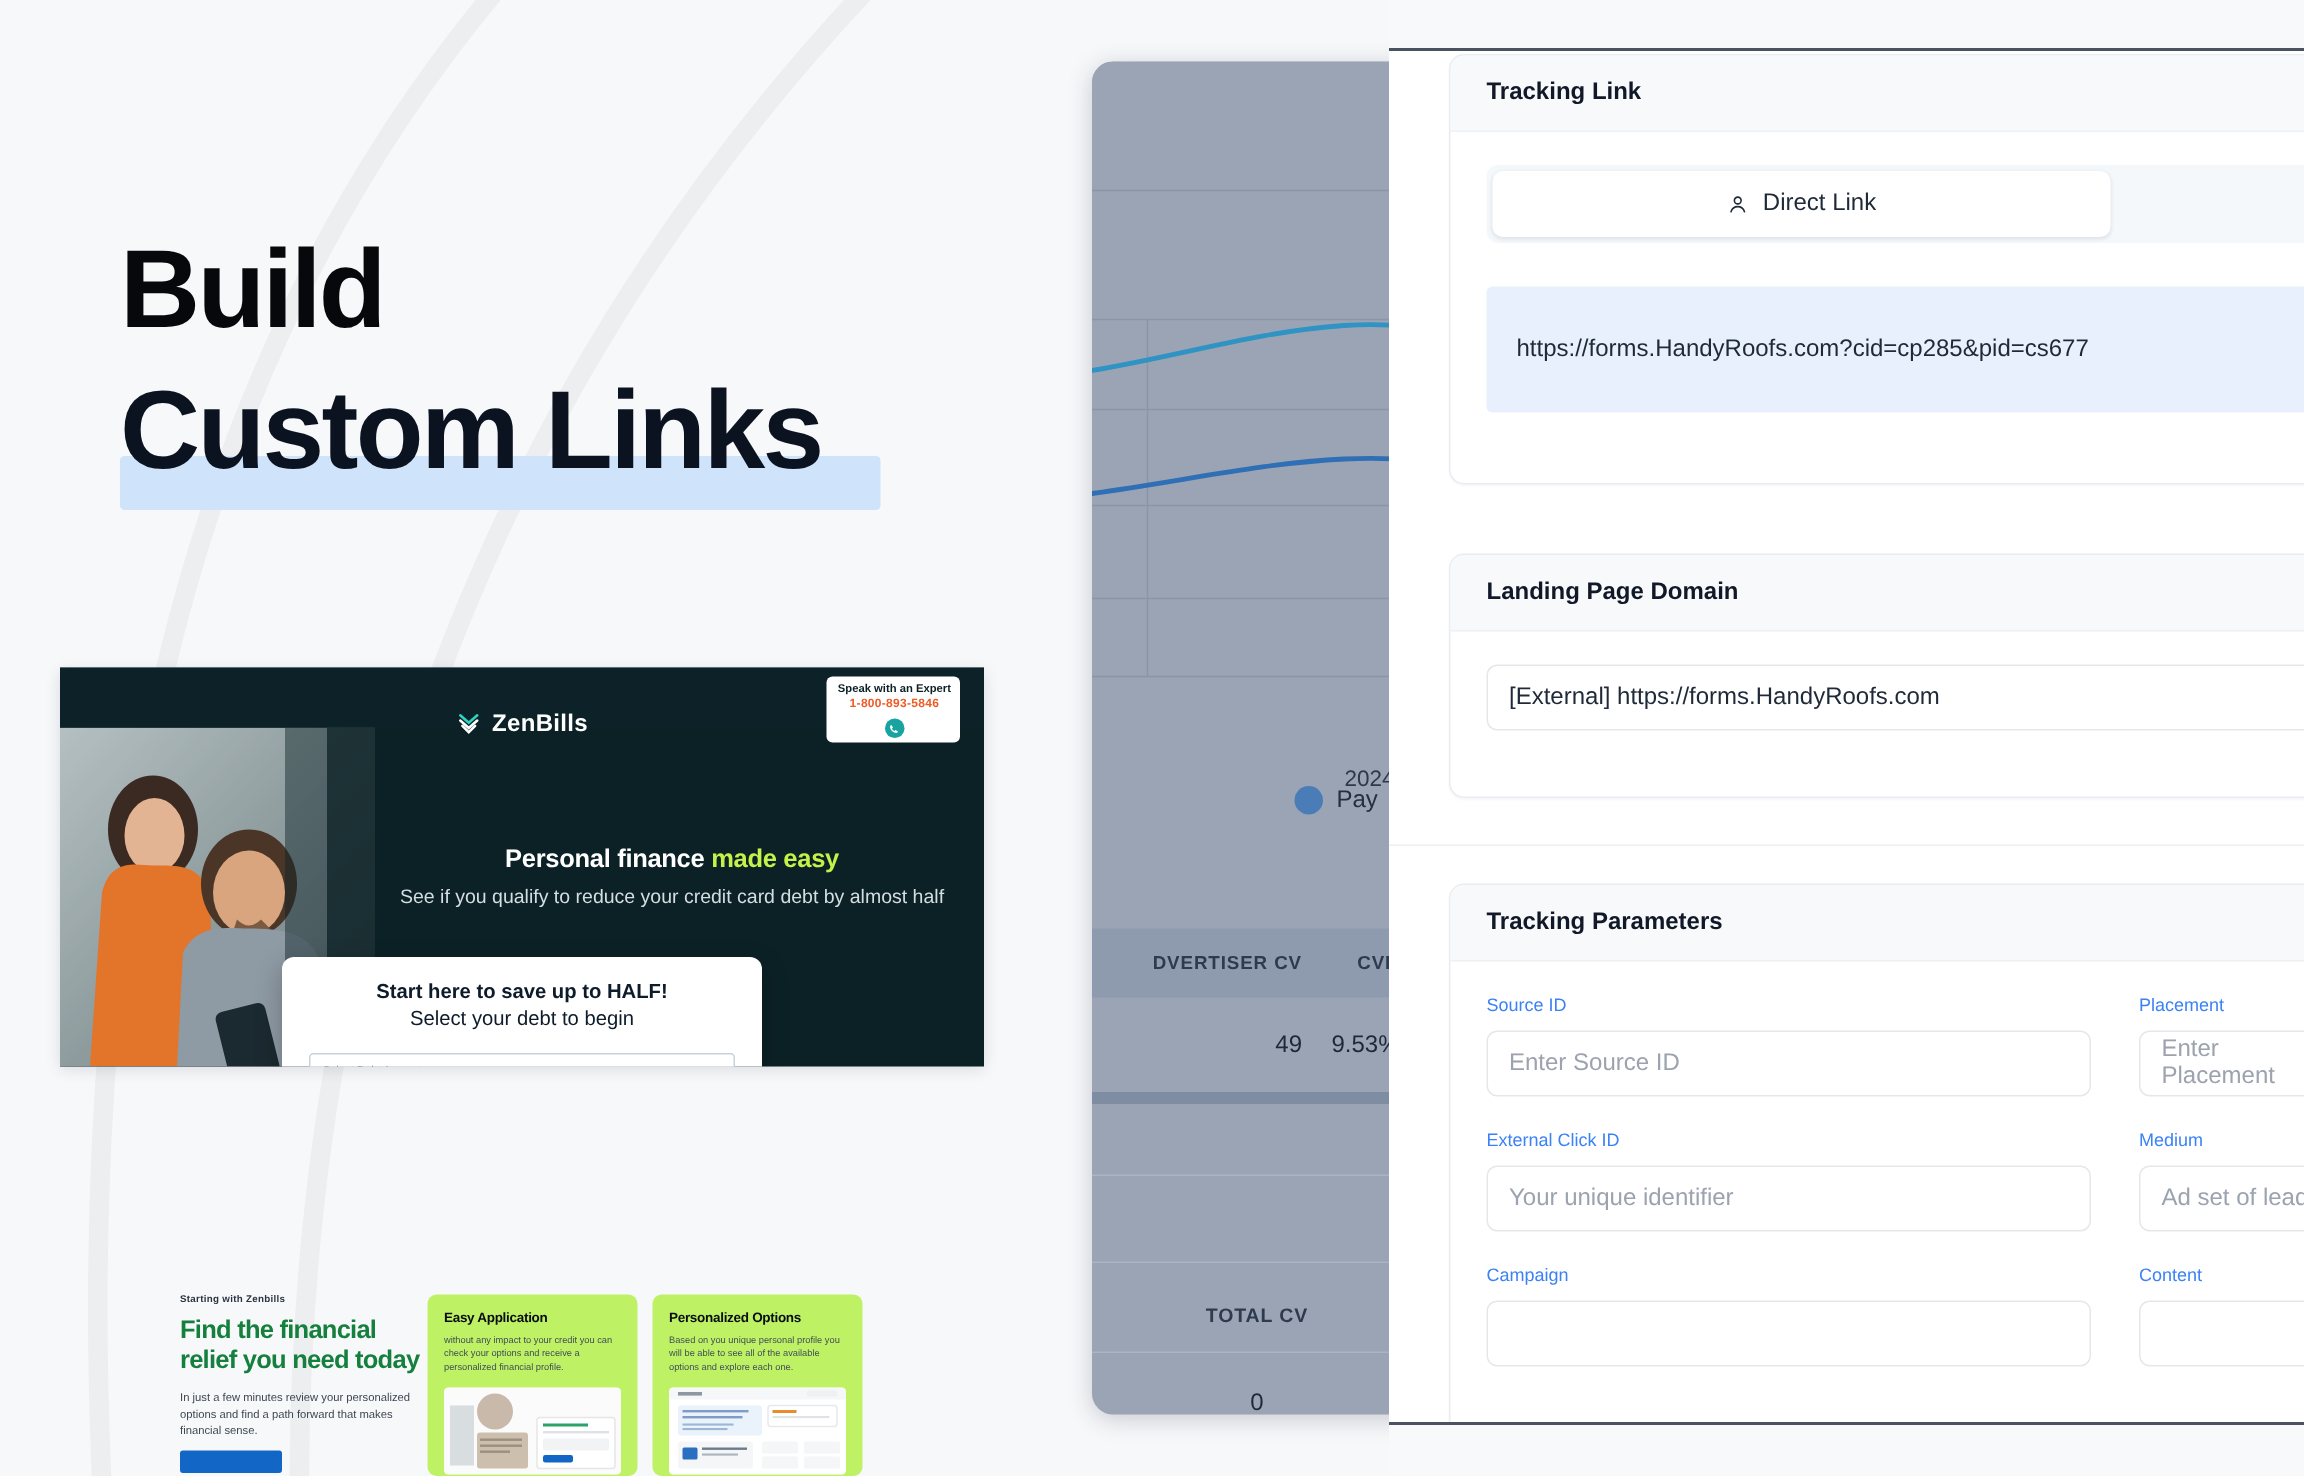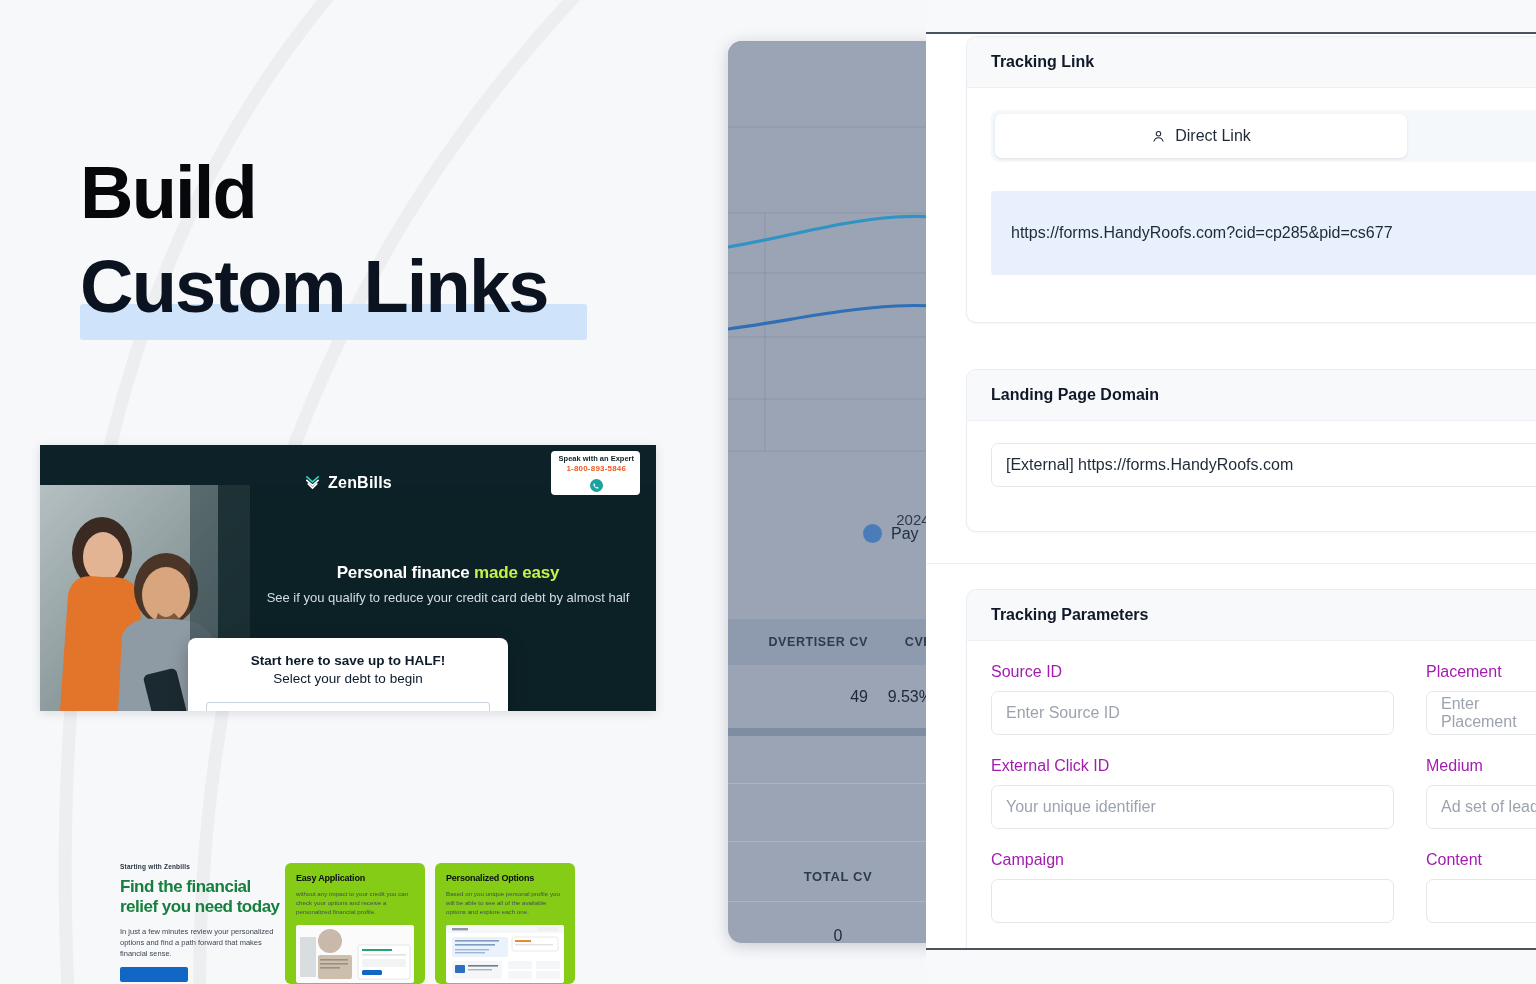--- a/index.html
+++ b/index.html
@@ -78,21 +78,21 @@
   
   .article { position: absolute; left: 110px; top: 855px; width: 580px; height: 129px; overflow: hidden; }
   .art-left { position: absolute; left: 10px; top: 8px; width: 160px; }
   .art-eyebrow { font-size: 6.5px; font-weight: 700; color: #2b3440; letter-spacing: .2px; }
   .art-title { font-size: 17px; font-weight: 800; color: #15803d; line-height: 20px; margin-top: 7px; letter-spacing: -.5px; }
   .art-body { font-size: 7.5px; color: #3d4753; line-height: 11px; margin-top: 9px; }
   .art-btn { margin-top: 8px; width: 68px; height: 15px; background: #1266c6; border-radius: 2px; }
 
   .art-card {
     position: absolute; top: 8px; width: 140px; height: 121px;
-    background: #84cc16; border-radius: 6px; padding: 10px 11px; overflow: hidden;
+    background: #bef264; border-radius: 6px; padding: 10px 11px; overflow: hidden;
   }
   .art-card.c1 { left: 175px; }
   .art-card.c2 { left: 325px; }
   .art-card h6 { font-size: 9px; font-weight: 800; color: #0a0d12; letter-spacing: -.2px; }
   .art-card p { font-size: 6.2px; color: #444d59; line-height: 9px; margin-top: 6px; }
   .art-shot { margin-top: 9px; height: 58px; background: #ffffff; border-radius: 3px; position: relative; overflow: hidden; }
 
   
   .dash {
     position: absolute; left: 728px; top: 41px; width: 500px; height: 902px;
@@ -178,21 +178,21 @@
     display: flex; align-items: center; padding: 0 14px;
     font-size: 16px; color: #1f2937; background: #fff;
   }
   .panel-sep { position: absolute; left: 0; top: 563px; width: 610px; height: 1px; background: #eceff3; }
 
   
   .card-params { top: 589px; height: 420px; }
   .params-grid {
     display: grid; grid-template-columns: 403px 1fr; column-gap: 32px; row-gap: 22px;
   }
-  .field-label { font-size: 16px; color: #a21caf; margin-bottom: 10px; }
+  .field-label { font-size: 12px; color: #3b82f6; margin-bottom: 10px; }
   .field-input {
     height: 44px; border: 1px solid #e5e7eb; border-radius: 7px;
     display: flex; align-items: center; padding: 0 14px;
     font-size: 16px; color: #9ca3af; background: #fff;
   }
   .panel-footer {
     position: absolute; left: 0; bottom: 0; width: 610px; height: 36px;
     background: #f8f9fb; border-top: 2px solid #4c5360;
   }
 </style>

